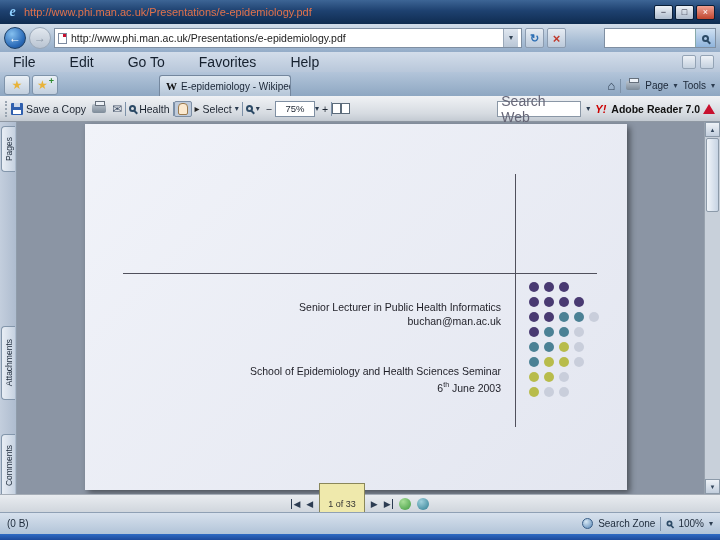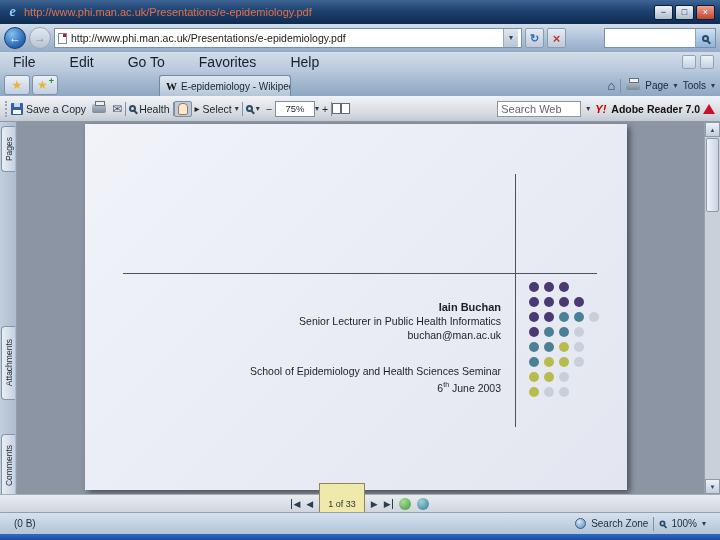--- a/index.html
+++ b/index.html
@@ -102,21 +102,21 @@
   .mail-ic{font-size:12px;color:#44536a;}
   .hand-ic{display:inline-block;width:10px;height:12px;background:#fbe9cf;
     border:1px solid #9b7b4f;border-radius:4px 4px 2px 2px;}
   .sel-arrow{font-size:10px;color:#222;}
   .zoom-box{width:40px;height:16px;background:#fff;border:1px solid #7f8fa2;
     display:flex;align-items:center;justify-content:center;font-size:9.5px;}
   .pagefit-ic{display:inline-block;width:9px;height:11px;background:#fff;border:1px solid #5c6b7a;}
   .pagefit-ic.lined{background:linear-gradient(#fff 40%,#9ab 40%,#9ab 50%,#fff 50%);}
   .reader-right{margin-left:auto;display:flex;align-items:center;gap:5px;}
   .searchweb-box{width:84px;height:16px;background:#fff;border:1px solid #8a97a6;
-    font-size:11px;color:#667;display:flex;align-items:center;padding:0 3px;}
+    font-size:14px;color:#667;display:flex;align-items:center;padding:0 3px;}
   .yahoo{color:#c00;font-weight:bold;font-size:11px;font-style:italic;}
   .brand{font-size:10.5px;font-weight:bold;color:#111;display:flex;align-items:center;gap:3px;}
   .adobe-ic{width:0;height:0;border-left:6px solid transparent;
     border-right:6px solid transparent;border-bottom:10px solid #c8102e;}
 
   
   #main{position:absolute;left:0;top:122px;width:720px;height:372px;display:flex;}
   #navpane{width:17px;background:linear-gradient(90deg,#c3cedd,#aebccf);
     border-right:1px solid #8f9caa;position:relative;}
   .vtab{position:absolute;left:1px;width:14px;border:1px solid #8396ab;border-right:none;
@@ -164,21 +164,21 @@
   .pg-first{border-left:1px solid #2c3c52;padding-left:1px;}
   .pg-last{border-right:1px solid #2c3c52;padding-right:1px;}
   .pg-box{background:#efe9ac;border:1px solid #8a875a;padding:15px 8px;color:#333;}
   .circ{width:12px;height:12px;border-radius:50%;}
   .circ-green{background:radial-gradient(circle at 35% 30%,#a6de96,#3f9a3f);}
   .circ-teal{background:radial-gradient(circle at 35% 30%,#9fd0dc,#2e7d92);}
 
   
   #statusbar{position:absolute;left:0;top:512px;width:720px;height:22px;
     background:linear-gradient(#d7e1ed,#b2c4d8);border-top:1px solid #8fa0b4;
-    display:flex;align-items:center;font-size:10px;color:#1d2a3a;padding:0 14px;gap:2px;}
+    display:flex;align-items:center;font-size:10px;color:#1d2a3a;padding:0 7px;gap:2px;}
   .status-right{margin-left:auto;display:flex;align-items:center;gap:5px;}
   .zone-ic{width:11px;height:11px;border-radius:50%;border:1px solid #3a5e86;
     background:radial-gradient(circle at 35% 30%,#d7e8f5,#5a88b8);}
   .mag.small{transform:scale(.85);}
 
   
   #taskbar{position:absolute;left:0;top:534px;width:720px;height:6px;
     background:linear-gradient(#2f6bc4,#1d4a9b);}
 </style>
 </head>
@@ -314,21 +314,20 @@
       <span class="vtab" id="vtab-comments">
           <span>Comments</span>
         </span>
     </div>
 
     <div id="viewer">
       <div id="page">
         <div class="hrule"></div>
         <div class="vrule"></div>
         <div class="author-block">
-          <div class="author-name">Iain Buchan</div>
           <div>Senior Lecturer in Public Health Informatics</div>
           <div>buchan@man.ac.uk</div>
         </div>
         <div class="event-block">
           <div>School of Epidemiology and Health Sciences Seminar</div>
           <div><span>6</span><sup>th</sup><span> June 2003</span></div>
         </div>
         <div class="dot-grid">
             <span class="dot" style="background: rgb(73, 58, 114);"></span>
             <span class="dot" style="background: rgb(73, 58, 114);"></span>

